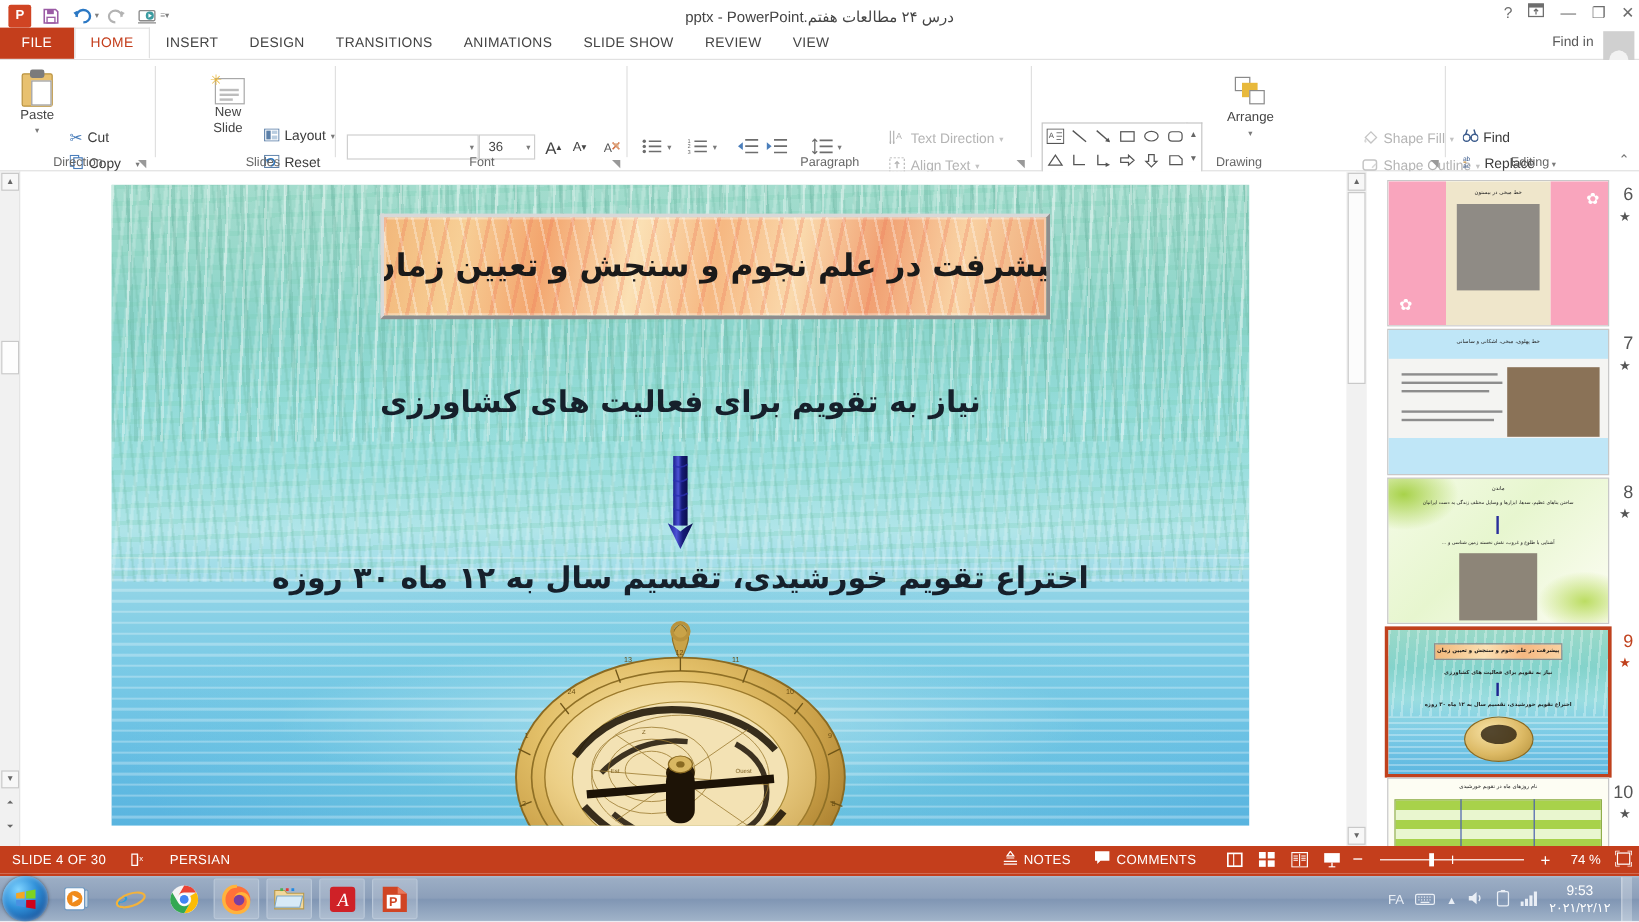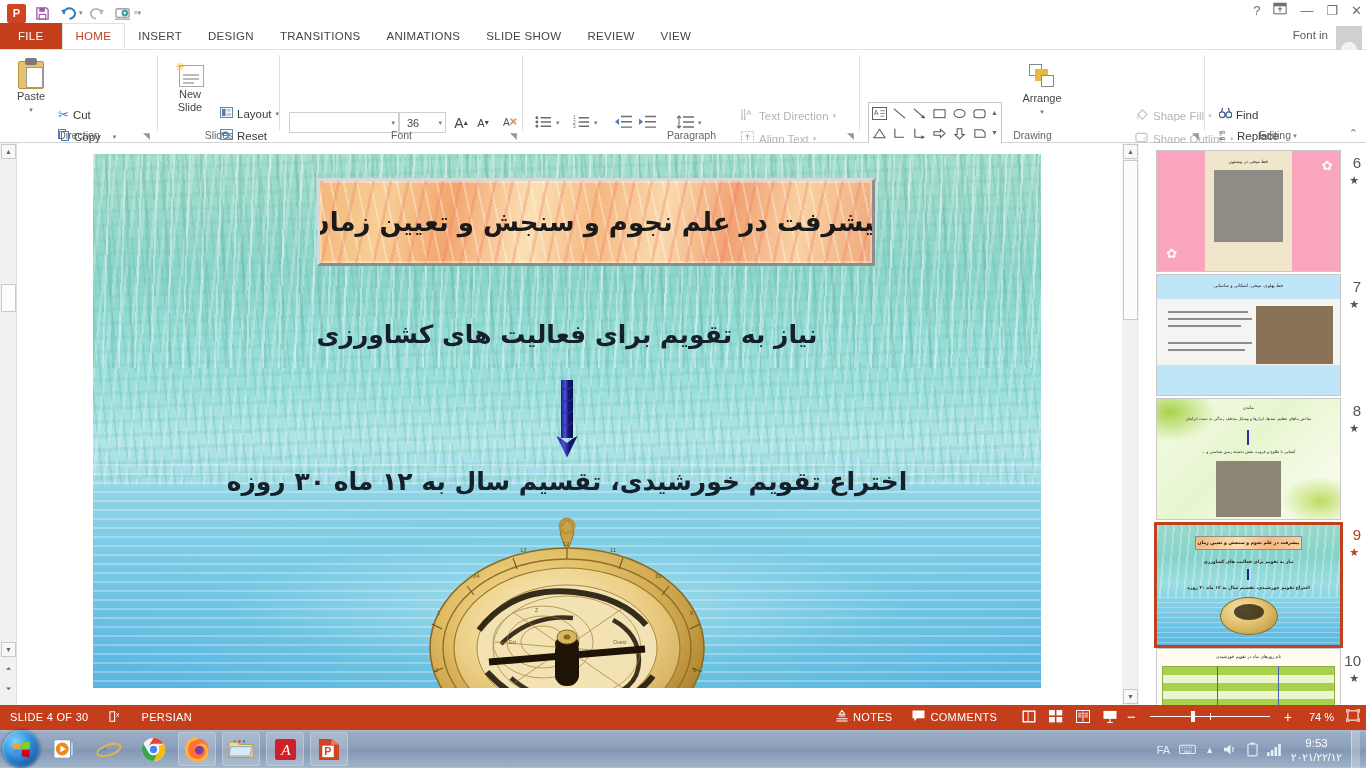--- a/index.html
+++ b/index.html
@@ -363,20 +363,21 @@
       <div class="qat-btn">
         <svg width="17" height="15" viewBox="0 0 18 16">
             <rect x="2" y="3" width="14" height="9" rx="1" fill="none" stroke="#8a8a8a" stroke-width="1.2"></rect>
             <circle cx="11.5" cy="7.5" r="3.6" fill="#3b9ba0"></circle>
             <path d="M10.3 5.6 L13.4 7.5 L10.3 9.4 Z" fill="#fff"></path>
             <path d="M1 14h16" stroke="#8a8a8a" stroke-width="1.1"></path>
           </svg>
       </div>
       <span class="tiny-caret">≡▾</span>
     </div>
+    <div class="titlebar-text">درس ۲۴ مطالعات هفتم.pptx - PowerPoint</div>
     <div class="win-ctrls">
       <div>?</div>
       <div>
         <svg width="14" height="13" viewBox="0 0 16 14">
             <rect x="1" y="1" width="14" height="12" fill="none" stroke="#6e6e6e" stroke-width="1.2"></rect>
             <rect x="1" y="1" width="14" height="3.5" fill="#6e6e6e"></rect>
             <path d="M8 11 L8 6 M6 8 L8 6 L10 8" stroke="#6e6e6e" stroke-width="1.2" fill="none"></path>
           </svg>
       </div>
       <div>—</div>
@@ -388,30 +389,30 @@
   <div class="tabstrip">
     <div class="tab file">FILE</div>
     <div class="tab active">HOME</div>
     <div class="tab">INSERT</div>
     <div class="tab">DESIGN</div>
     <div class="tab">TRANSITIONS</div>
     <div class="tab">ANIMATIONS</div>
     <div class="tab">SLIDE SHOW</div>
     <div class="tab">REVIEW</div>
     <div class="tab">VIEW</div>
-    <div class="signin">Font in</div>
+    <div class="signin">Find in</div>
     <div class="avatar-box">
       <div class="avatar-body"></div>
         <div class="avatar-head"></div>
     </div>
   </div>
 
   <div class="ribbon">
 
-    <div class="rgroup" style="left:0; width:158px;">
+    <div class="rgroup" style="left:0; width:130px;">
       <div class="big-btn" style="left:8px; top:8px; width:46px;">
         <div class="paste-ico">
           <div class="paste-clip"></div>
             <div class="paste-page"></div>
             <div class="paste-clip-top"></div>
         </div>
         <span>Paste</span>
         <span class="caret">▾</span>
       </div>
       <div class="small-item" style="left:58px; top:57px;">

